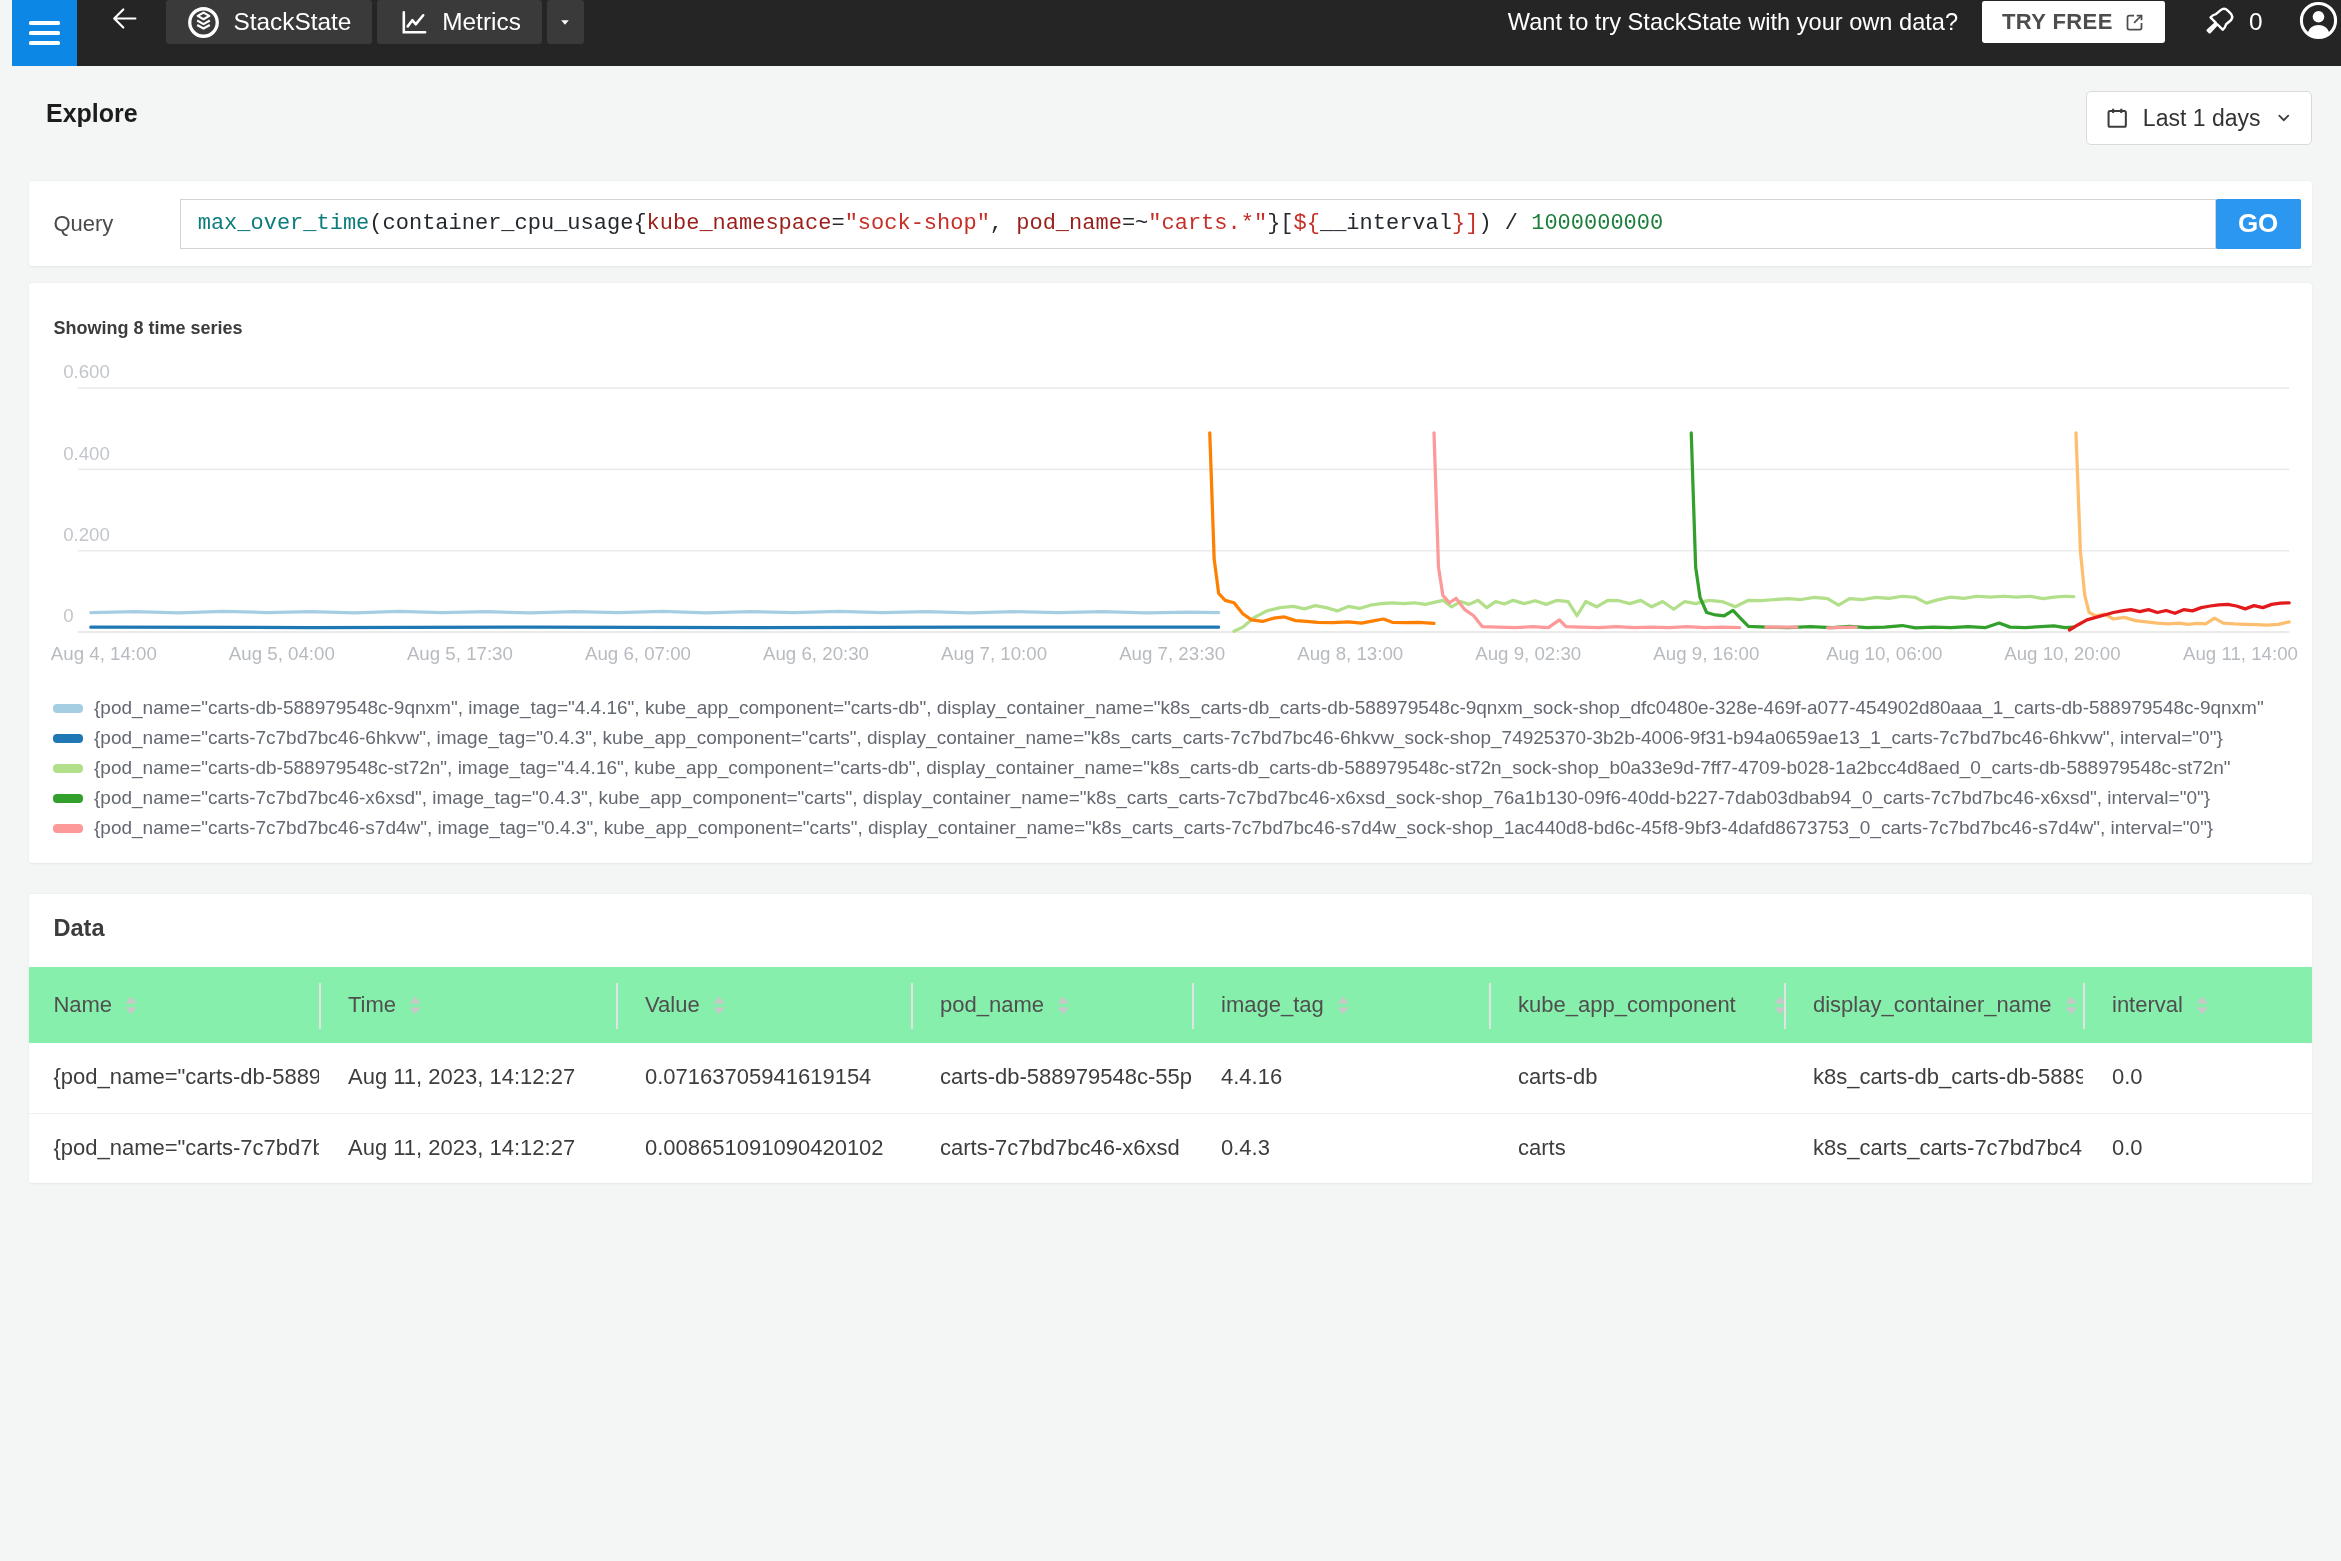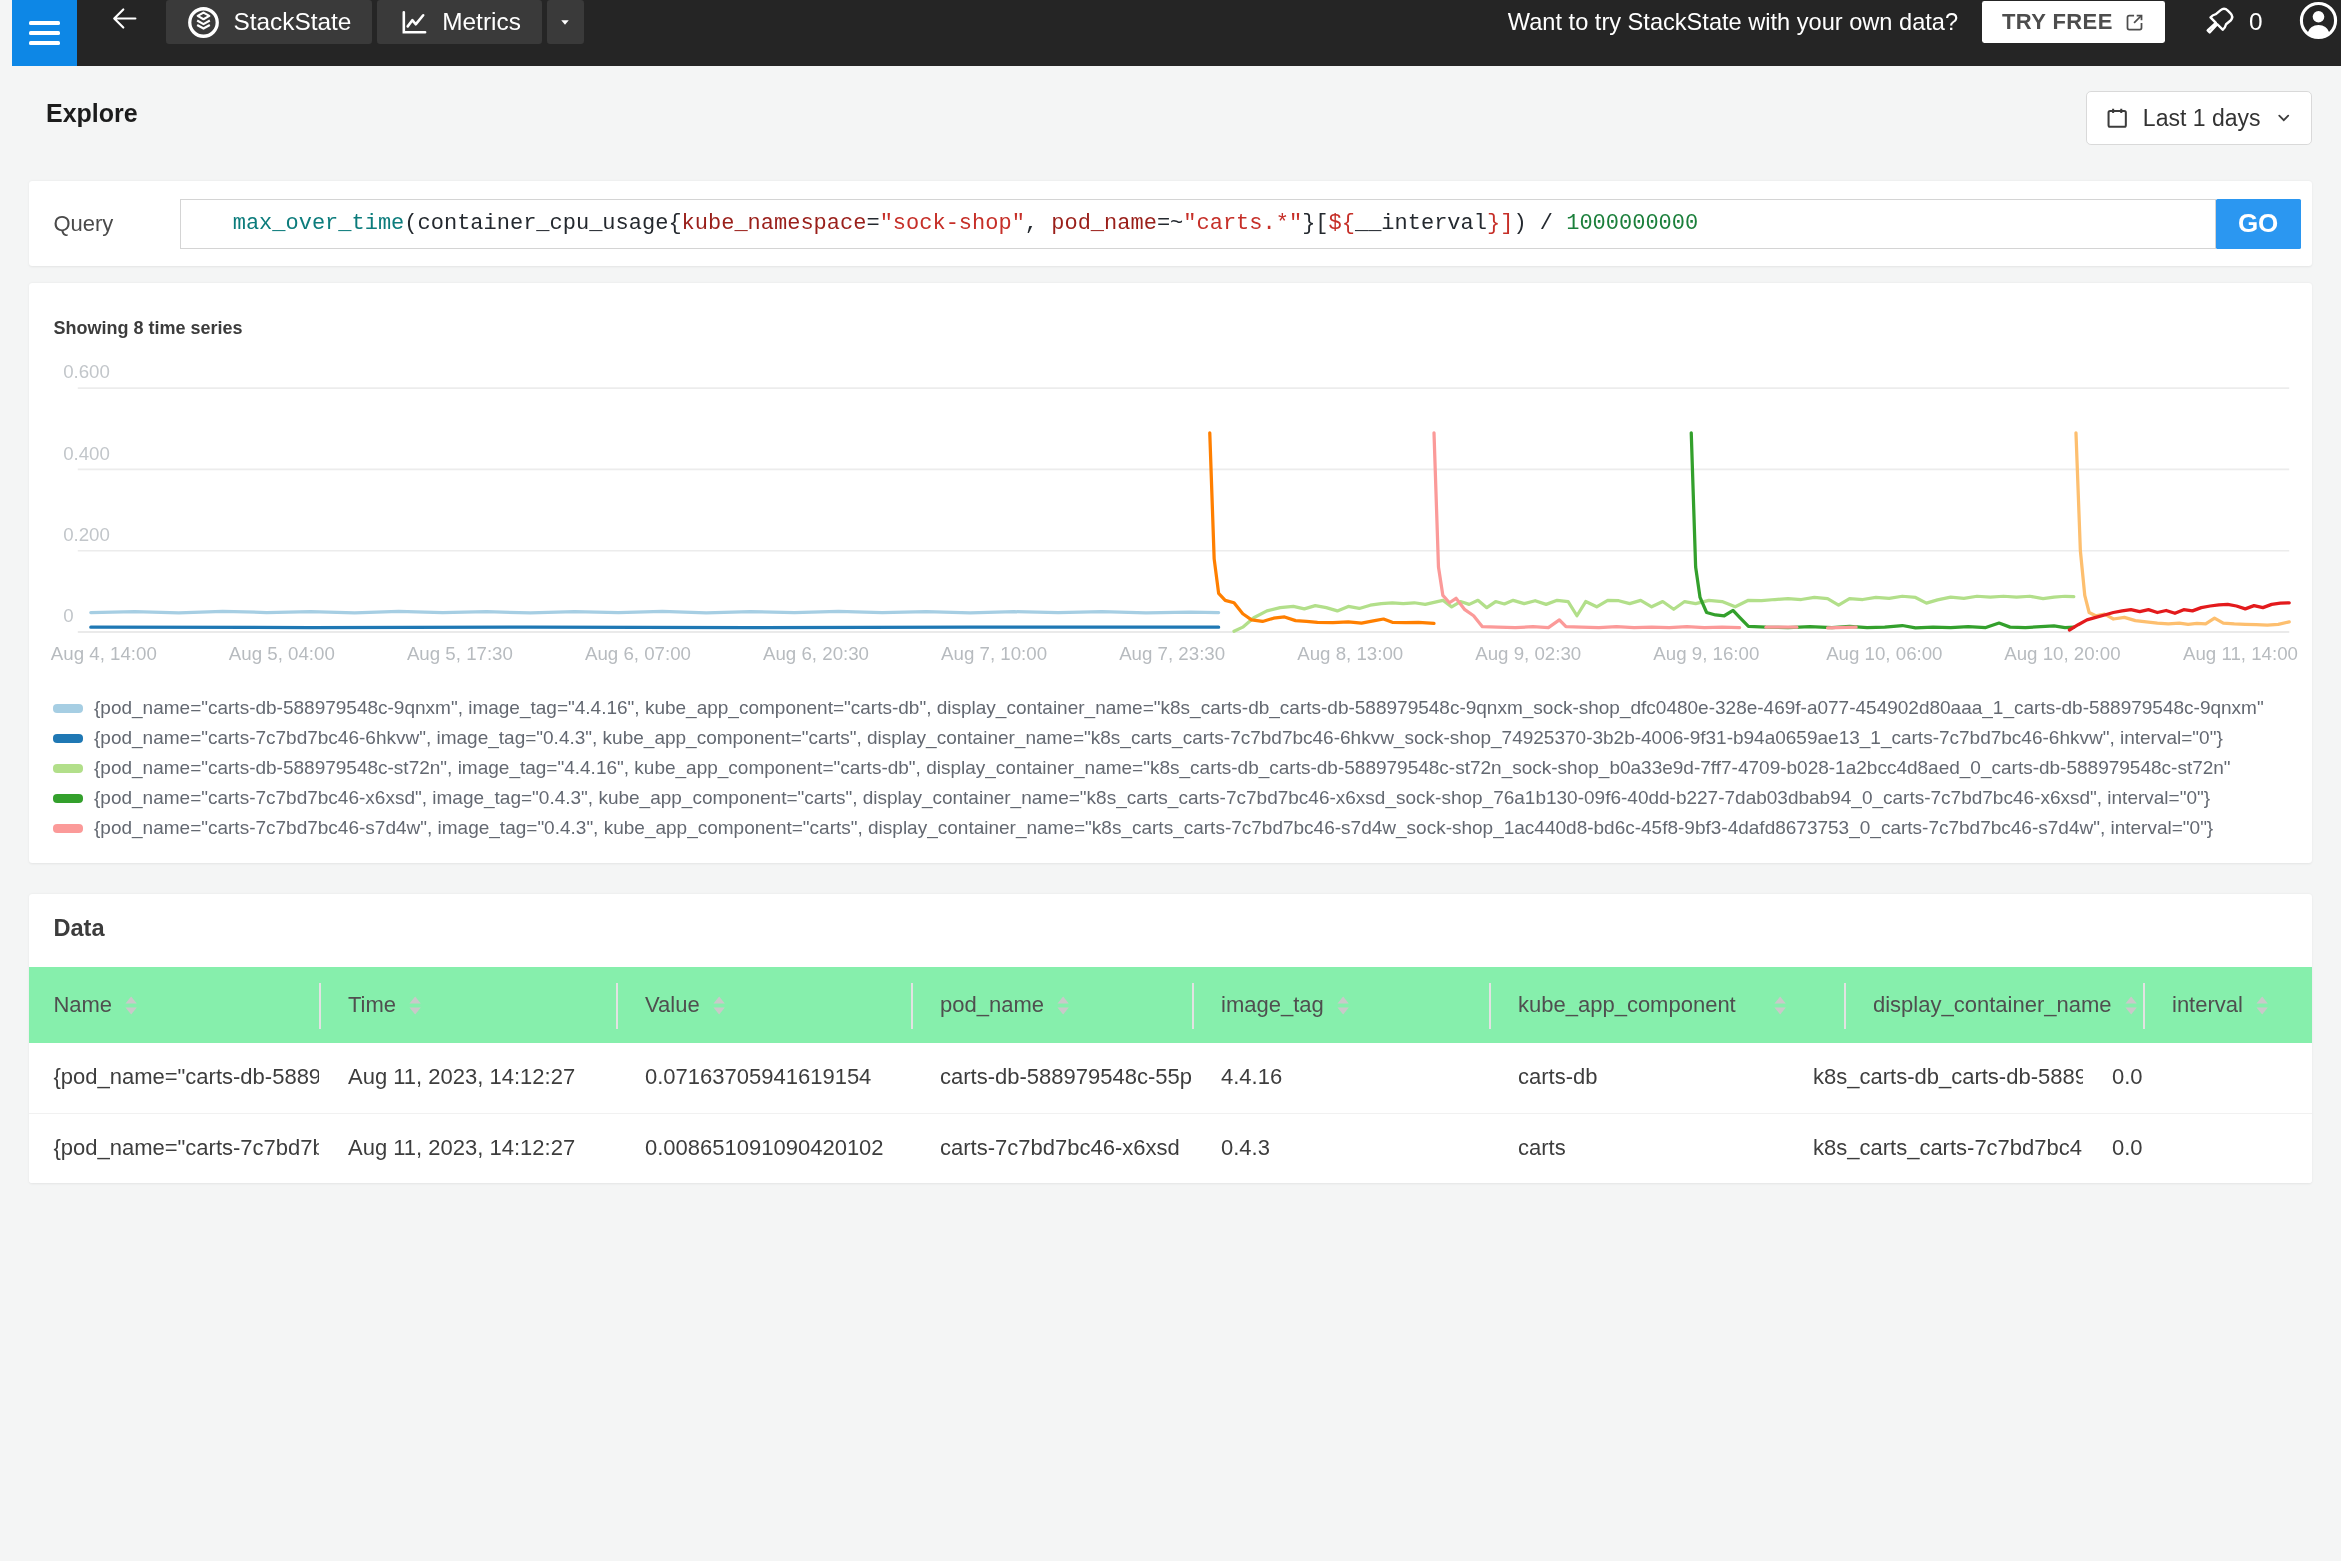--- a/index.html
+++ b/index.html
@@ -140,21 +140,21 @@
   </svg>
   <span>Last 1 days</span>
   <svg width="19.5" height="19.5" viewBox="0 0 24 24">
     <path d="M6.5 9.5l5.5 5.5 5.5-5.5" fill="none" stroke="#3c3c3c" stroke-width="2.2" stroke-linecap="round"></path>
   </svg>
 </div>
 
 <div class="card query-card">
   <div class="query-label">Query</div>
   <div class="query-input" id="query-tokens">
-      <span style="color: rgb(12, 124, 124); margin-left: 35px;">max_over_time</span>
+      <span style="color: rgb(12, 124, 124);">max_over_time</span>
       <span style="color: rgb(36, 41, 47);">(</span>
       <span class="sq" style="color: rgb(36, 41, 47);">container_cpu_usage</span>
       <span class="sq" style="color: rgb(36, 41, 47);">{</span>
       <span class="sq" style="color: rgb(154, 31, 26);">kube_namespace</span>
       <span class="sq" style="color: rgb(36, 41, 47);">=</span>
       <span class="sq" style="color: rgb(198, 47, 40);">"sock-shop"</span>
       <span class="sq" style="color: rgb(36, 41, 47);">, </span>
       <span class="sq" style="color: rgb(154, 31, 26);">pod_name</span>
       <span class="sq" style="color: rgb(36, 41, 47);">=~</span>
       <span class="sq" style="color: rgb(198, 47, 40);">"carts.*"</span>
@@ -272,21 +272,21 @@
         </div>
         <div class="th" style="width: 297px;">
           <span>image_tag</span>
           <span class="sort">
             <svg width="16.3" height="21" viewBox="0 0 20 26">
               <polygon points="10,2 17,10.5 3,10.5" fill="#c9c9c9"></polygon>
               <polygon points="3,15.5 17,15.5 10,24" fill="#c9c9c9"></polygon>
             </svg>
           </span>
         </div>
-        <div class="th" style="width: 355px; gap: 25px;">
+        <div class="th" style="width: 295px; gap: 25px;">
           <span>kube_app_component</span>
           <span class="sort">
             <svg width="16.3" height="21" viewBox="0 0 20 26">
               <polygon points="10,2 17,10.5 3,10.5" fill="#c9c9c9"></polygon>
               <polygon points="3,15.5 17,15.5 10,24" fill="#c9c9c9"></polygon>
             </svg>
           </span>
         </div>
         <div class="th" style="width: 299px;">
           <span>display_container_name</span>

